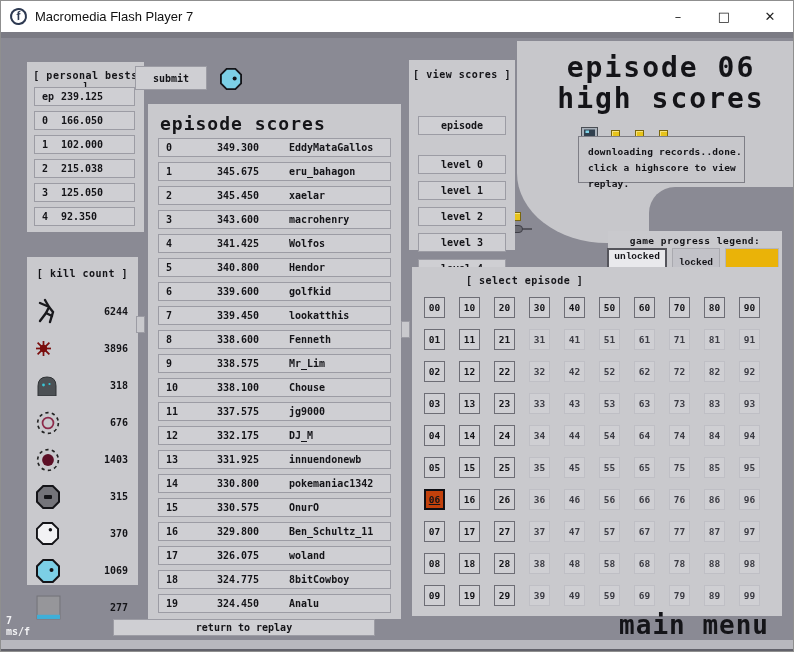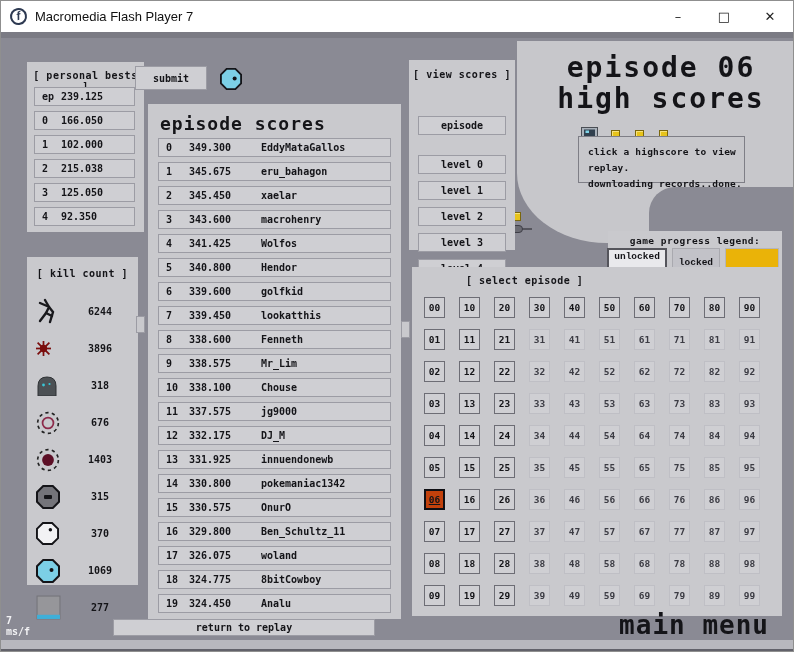--- a/index.html
+++ b/index.html
@@ -39,29 +39,29 @@
   
   #submit-btn { position:absolute; left:134px; top:34px; width:72px; height:24px;
     font-size:10px; display:flex; align-items:center; justify-content:center; }
   #blue-oct { position:absolute; left:219px; top:36px; width:22px; height:22px; }
   
   #kc-panel { left:26px; top:225px; width:111px; height:328px; }
   #kc-panel .plabel { padding-top:11px; }
   #kc-rows { position:absolute; left:0; top:36px; width:111px; }
   .kc-row { height:37px; display:flex; align-items:center; }
   .kc-icon { width:36px; margin-left:9px; display:flex; align-items:center; justify-content:flex-start; }
-  .kc-count { flex:1; text-align:center; padding-right:10px; font-size:10px; }
+  .kc-count { flex:1; text-align:right; padding-right:10px; font-size:10px; }
   .panel-tab { position:absolute; background:#c9c9cd; border:1px solid #9c9ca4; }
   
   #es-panel { left:147px; top:72px; width:253px; height:515px; }
   #es-title { position:absolute; left:12px; top:9px; font-size:18px; letter-spacing:1px; }
   #score-rows { position:absolute; left:10px; top:34px; display:flex; flex-direction:column; gap:5px; }
   .score-row { width:233px; height:19px; display:flex; align-items:center; font-size:10px; cursor:pointer; }
   .sr-rank { width:30px; padding-left:7px; }
-  .sr-score { width:72px; }
+  .sr-score { width:72px;margin-left:28px; }
   
   #vs-panel { left:408px; top:28px; width:106px; height:190px; }
   #vs-panel .plabel { padding-top:9px; }
   #vs-buttons { position:absolute; left:9px; top:24px; display:flex; flex-direction:column; gap:7px;margin-top:32px; }
   .vs-btn { width:88px; height:19px; font-size:10px; display:flex; align-items:center; justify-content:center; }
   .vs-btn:nth-child(2) { margin-top:13px; }
   
   #tr-region { position:absolute; left:516px; top:9px; width:276px; height:202px;
     background:#c7c7cb; border-bottom-left-radius:90px 70px; }
   #tr-notch { position:absolute; left:648px; top:155px; width:144px; height:57px;
@@ -141,22 +141,22 @@
     <div class="gold" style="left:610px; top:98px;"></div>
     <div class="gold" style="left:634px; top:98px;"></div>
     <div class="gold" style="left:658px; top:98px;"></div>
     <div class="gold" style="left:511px; top:180px;"></div>
     <div id="rocket-obj">
       <div class="rail"></div>
         <div class="bodyc"></div>
     </div>
 
     <div id="tooltip">
+      <div>downloading records..done.</div>
       <div>click a highscore to view replay.</div>
-      <div>downloading records..done.</div>
     </div>
 
     <div class="panel" id="legend-panel">
       <div class="plabel">game progress legend:</div>
       <div id="legend-items">
           <span class="lg-box lg-unlocked">unlocked</span>
           <span class="lg-box lg-locked">locked</span>
           <span class="lg-box lg-cheated">cheated</span>
         </div>
     </div>

